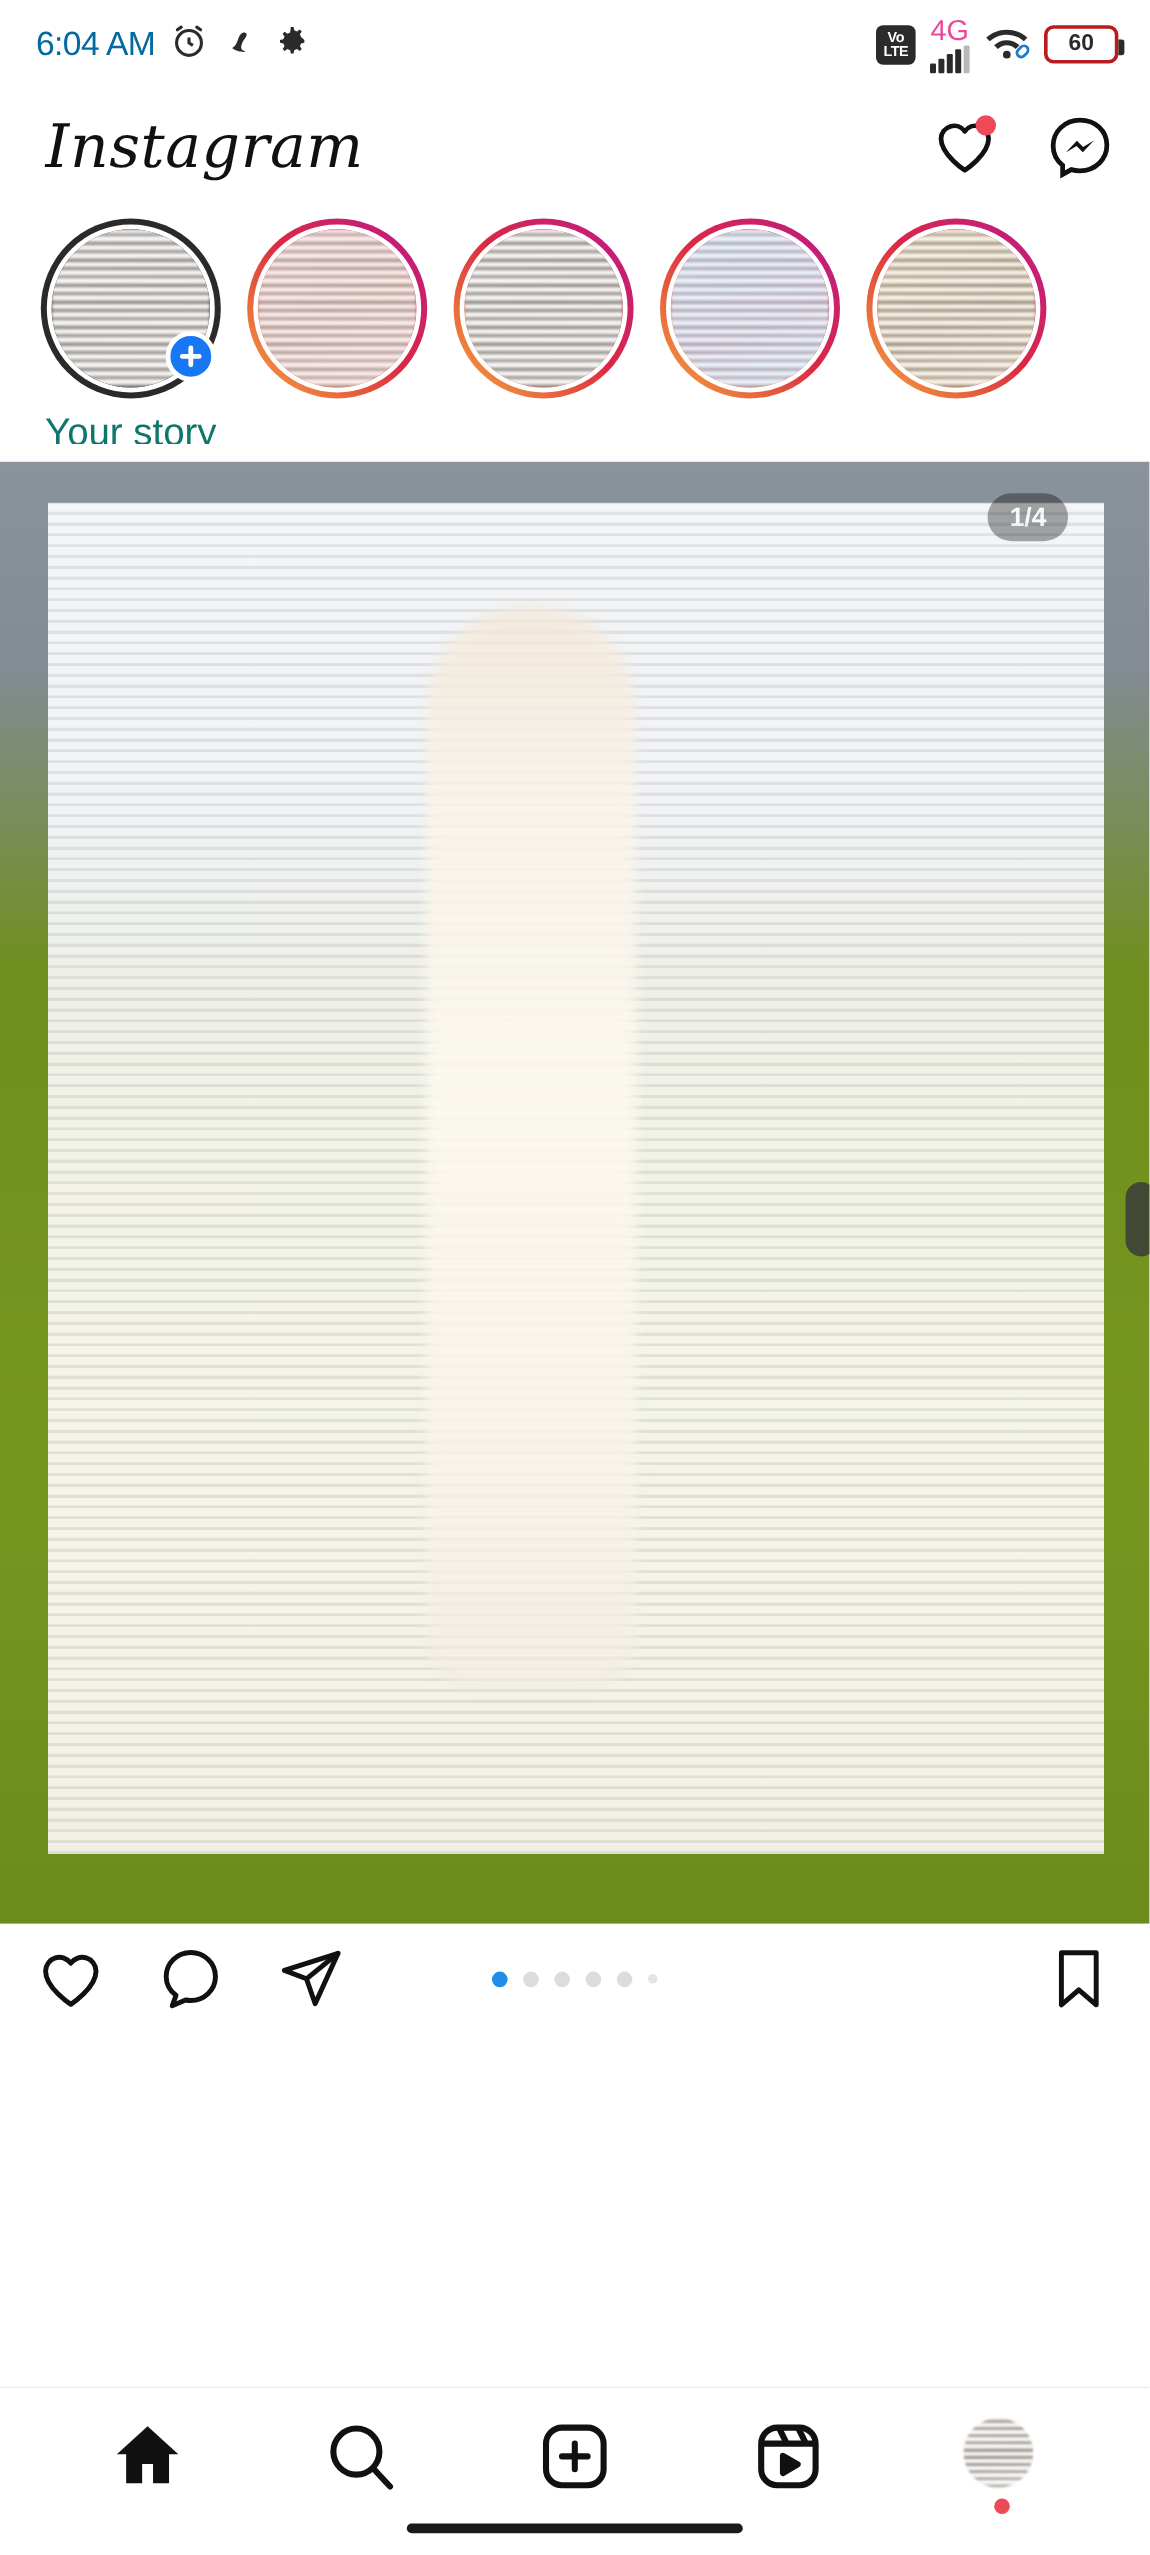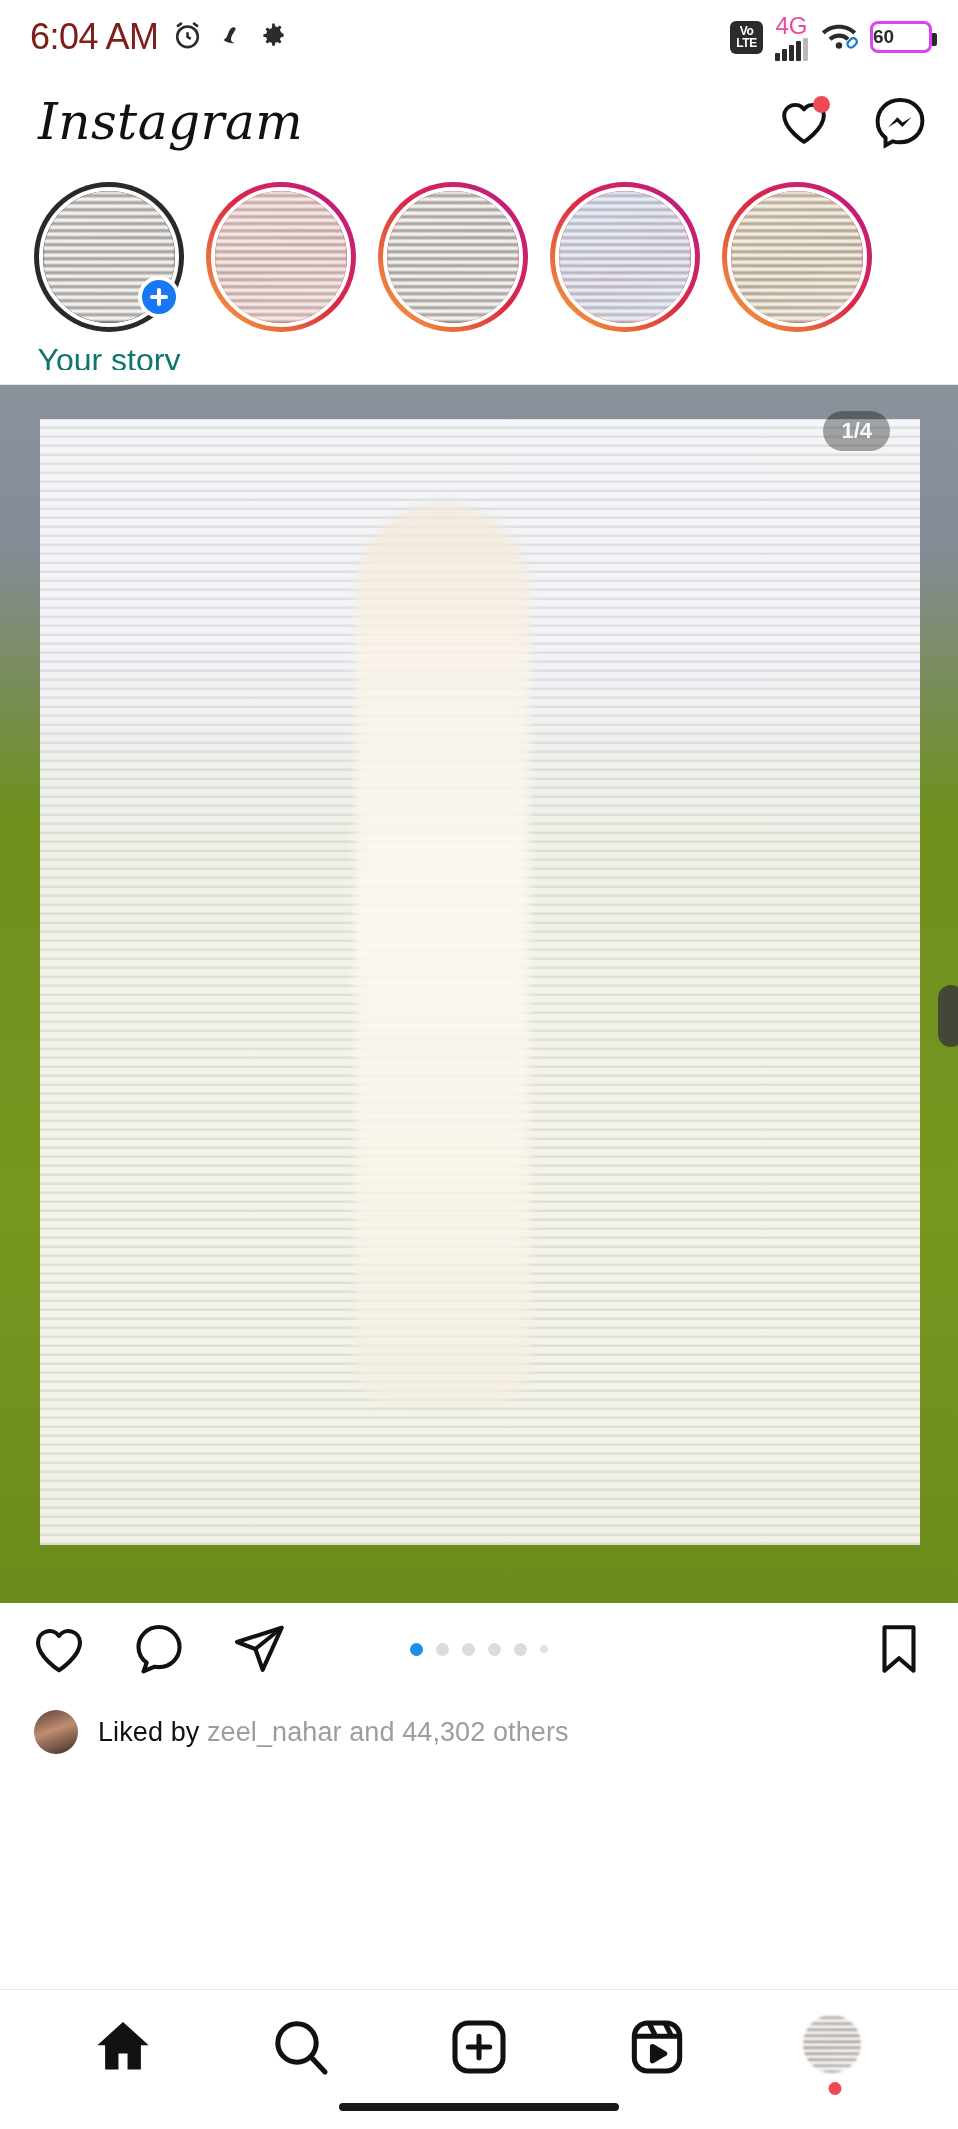--- a/index.html
+++ b/index.html
@@ -10,40 +10,40 @@
     overflow:hidden;
   }
   #screen { position:relative; width:958px; height:2129px; background:#fff; }
 
   
   .statusbar {
     height:74px; display:flex; align-items:center;
     justify-content:space-between; padding:0 26px 0 30px;
   }
   .sb-left { display:flex; align-items:center; gap:13px; }
-  .sb-time { font-size:36px; color:#7f1d1d; letter-spacing:-0.5px; font-weight:400; }
+  .sb-time { font-size:28px; color:#0369a1; letter-spacing:-0.5px; font-weight:400; }
   .sb-right { display:flex; align-items:center; gap:12px; }
   .volte {
     background:#2b2b2b; color:#fff; border-radius:6px;
     width:33px; height:33px; display:flex; flex-direction:column;
     align-items:center; justify-content:center; line-height:1;
   }
   .volte span { font-size:12px; font-weight:700; letter-spacing:-0.4px; }
   .sig-wrap { display:flex; flex-direction:column; align-items:center; line-height:1; }
   .sig-4g { font-size:24px; color:#ec4899; margin-bottom:1px; }
   .bars { display:flex; align-items:flex-end; gap:2px; height:22px; }
   .bars i { width:5px; background:#2b2b2b; border-radius:1px; display:block; }
   .bars i:nth-child(1){height:8px;}
   .bars i:nth-child(2){height:12px;}
   .bars i:nth-child(3){height:16px;}
   .bars i:nth-child(4){height:20px;}
   .bars i:nth-child(5){height:23px;background:#b9b9b9;}
   .battery {
-    width:62px; height:32px; border:3px solid #d946ef; border-radius:8px;
-    display:flex; align-items:center; justify-content:flex-start; position:relative;
+    width:62px; height:32px; border:3px solid #b91c1c; border-radius:8px;
+    display:flex; align-items:center; justify-content:center; position:relative;
   }
   .battery::after {
     content:""; position:absolute; right:-8px; top:9px;
     width:5px; height:13px; background:#2b2b2b; border-radius:0 2px 2px 0;
   }
   .battery span { font-size:19px; font-weight:600; color:#2b2b2b; }
 
   
   .appheader {
     height:96px; display:flex; align-items:center;
@@ -406,30 +406,20 @@
     </div>
     <div class="act-right">
       <div class="act-ic">
         <svg viewBox="0 0 24 24" fill="none" stroke="#111" stroke-width="1.7" stroke-linejoin="round">
           <path d="M6 3h12v18l-6-5.2L6 21V3z"></path>
         </svg>
       </div>
     </div>
   </div>
 
-  <div class="likes">
-    <div class="like-av"></div>
-    <div class="like-text">
-      <span>Liked by</span>
-      <span class="faded">zeel_nahar</span>
-      <span class="faded">and</span>
-      <span class="faded">44,302</span>
-      <span class="faded">others</span>
-    </div>
-  </div>
 
   <div class="bottomnav">
     <div class="nav-ic">
       <svg viewBox="0 0 24 24" fill="#111">
         <path d="M12 2.6L2.4 11.3h2.9v9.1h5V14.4h3.4v6h5v-9.1h2.9z"></path>
       </svg>
     </div>
     <div class="nav-ic">
       <svg viewBox="0 0 24 24" fill="none" stroke="#111" stroke-width="1.9" stroke-linecap="round">
         <circle cx="10.5" cy="10.5" r="7.2"></circle>

